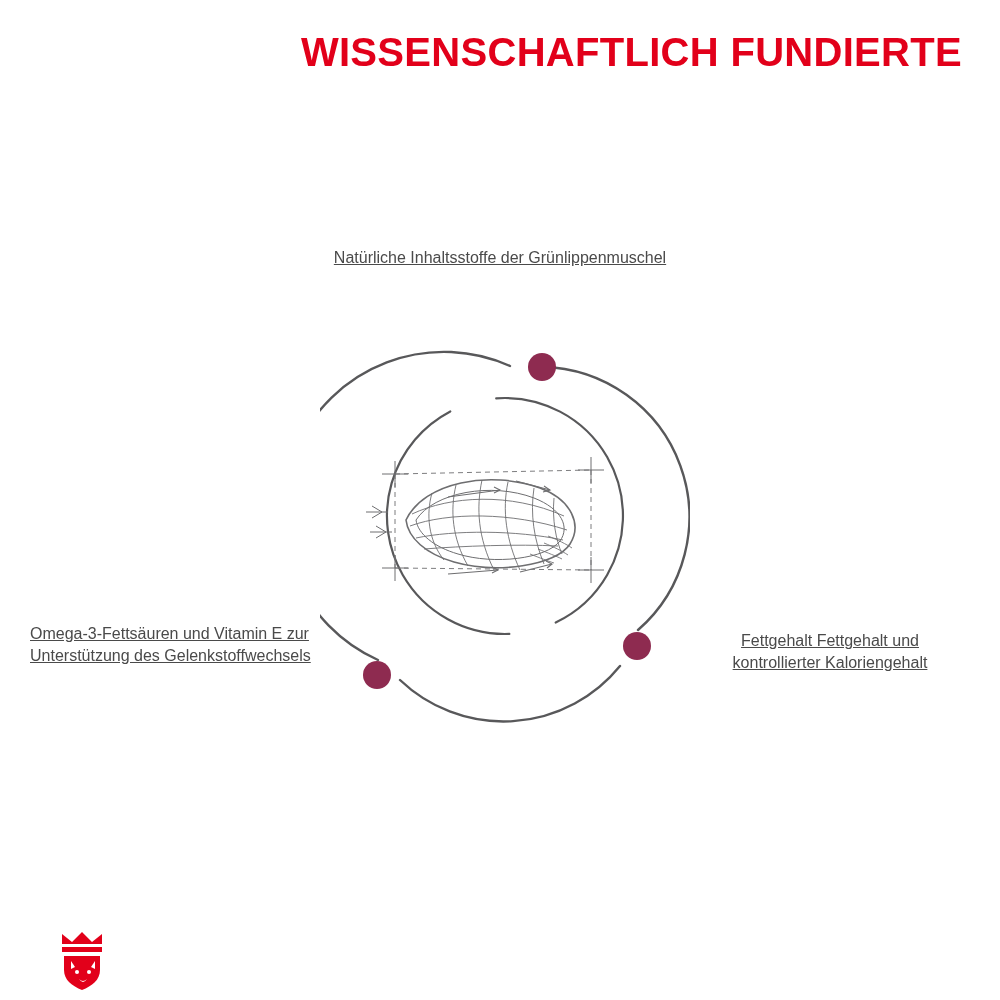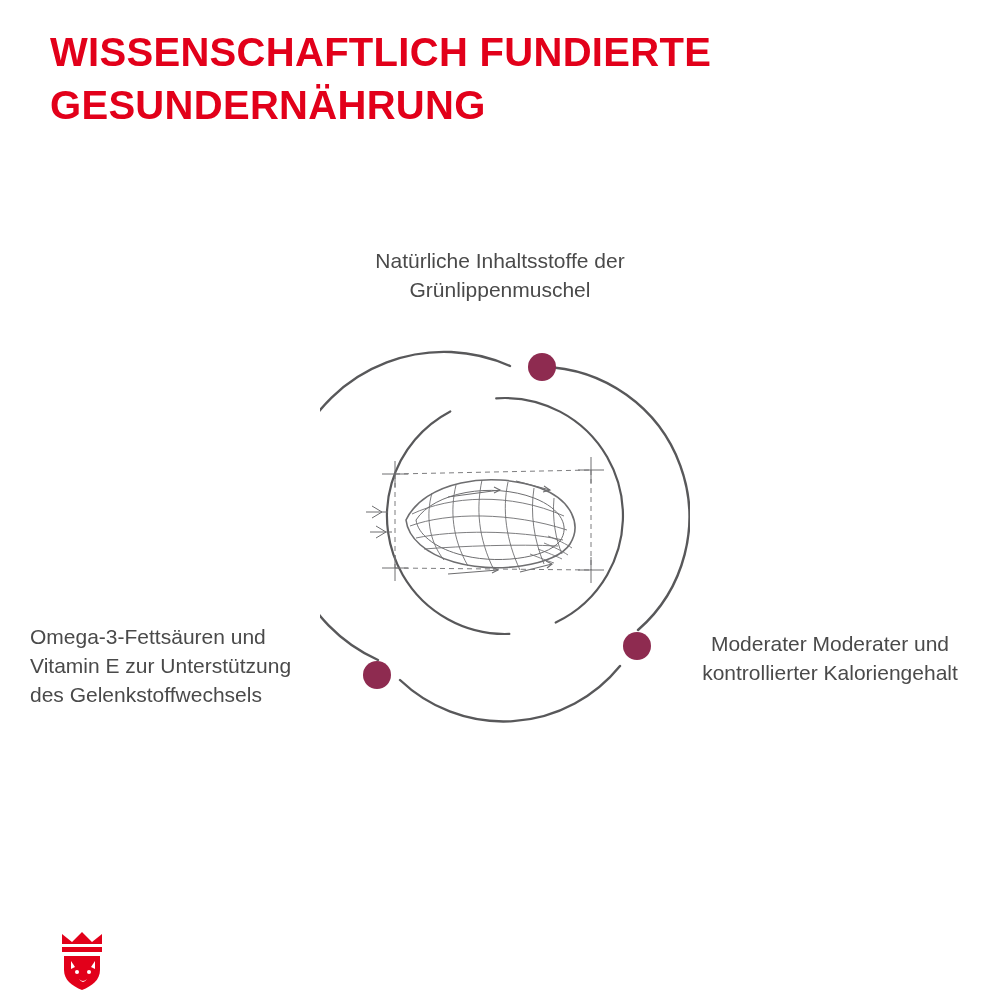--- a/index.html
+++ b/index.html
@@ -19,37 +19,38 @@
     position: absolute;
     left: 0; top: 0;
     width: 1000px;
     height: 1000px;
     background: #ffffff;
   }
 
   
   .title {
     position: absolute;
-    left: 50px;
+    left: 62px;
     top: 26px;
     width: 900px;
-    text-align: left;
+    text-align: right;
     color: #e2001a;
     font-weight: bold;
     font-size: 40px;
     line-height: 1.32;
     letter-spacing: 0.3px;
   }
 
   
   .caption {
     position: absolute;
     color: #4a4a4a;
-    font-size: 21px;
+    font-size: 16px;
     line-height: 1.38;
+    text-decoration: underline;
   }
   .caption-top {
     left: 300px;
     top: 247px;
     width: 400px;
     text-align: center;
   }
   .caption-left {
     left: 30px;
     top: 623px;
@@ -100,28 +101,27 @@
     height: 62px;
   }
 </style>
 </head>
 <body>
 
 <div class="page">
 
   <div class="title">
     <div>WISSENSCHAFTLICH FUNDIERTE</div>
-    <div>GESUNDERNÄHRUNG</div>
   </div>
 
   <div class="caption caption-top">Natürliche Inhaltsstoffe der Grünlippenmuschel</div>
 
   <div class="caption caption-left">Omega-3-Fettsäuren und Vitamin E zur Unterstützung des Gelenkstoffwechsels</div>
 
-  <div class="caption caption-right">Moderater Moderater und kontrollierter Kaloriengehalt</div>
+  <div class="caption caption-right">Fettgehalt Fettgehalt und kontrollierter Kaloriengehalt</div>
 
   <div class="graphic">
     <svg width="370" height="400" viewBox="0 0 370 400" xmlns="http://www.w3.org/2000/svg">
       <g fill="none" stroke="#58585a" stroke-width="2.4" stroke-linecap="round">
 
         <path d="M 222 37 A 150 150 0 0 1 318 300"></path>
         <path d="M 300 336 A 150 150 0 0 1 80 350"></path>
         <path d="M 58 330 A 150 150 0 0 1 190 36"></path>
       </g>
       <g fill="none" stroke="#58585a" stroke-width="2.2" stroke-linecap="round">

